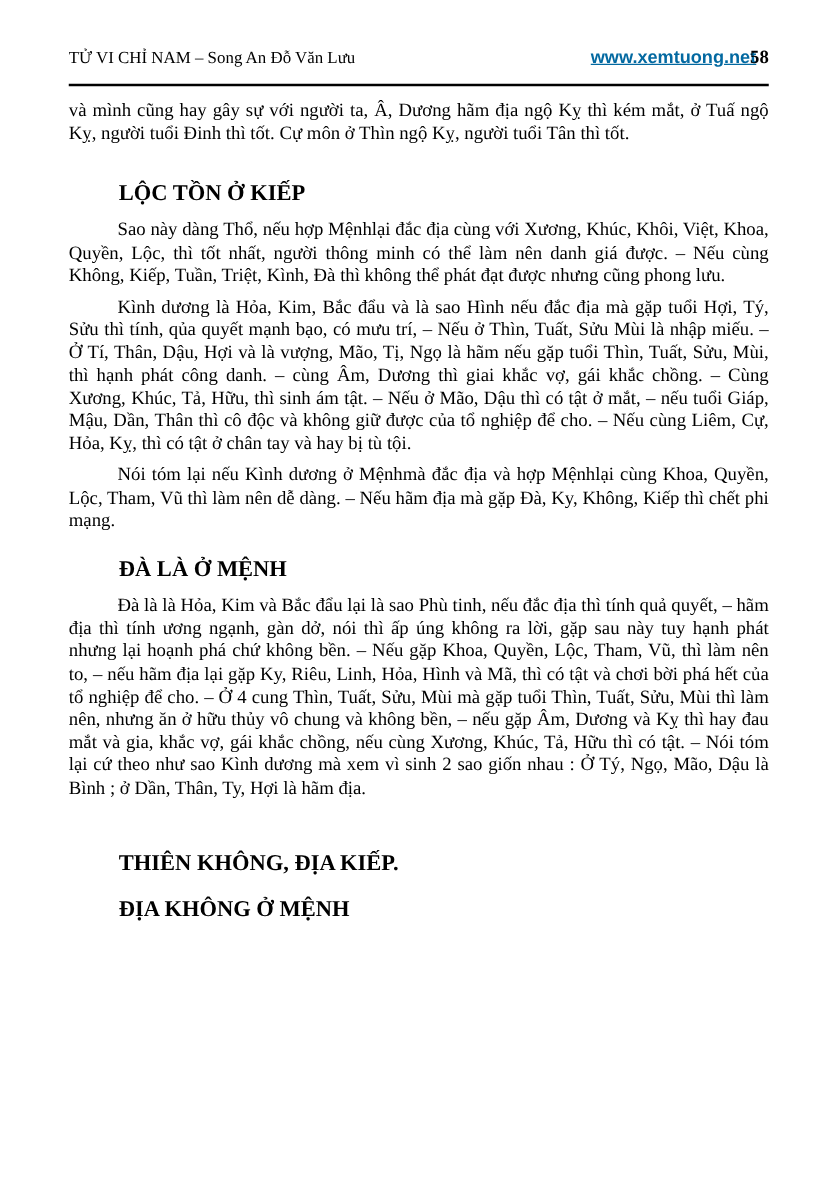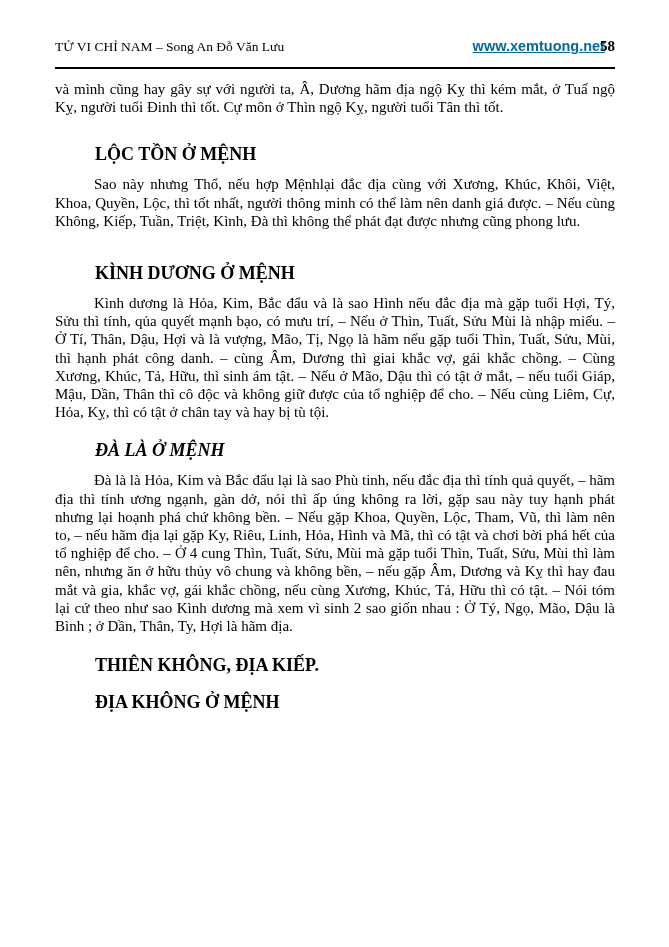--- a/index.html
+++ b/index.html
@@ -65,22 +65,22 @@
   h2.heading {
     font-size: 18px;
     line-height: 24px;
     font-weight: bold;
     margin: 0 0 9px 40px;
     font-family: "Liberation Serif", serif;
   }
   section { margin: 0; }
   section:nth-of-type(1) h2.heading { margin-top: 26px; }
   section:nth-of-type(2) h2.heading { margin-top: 31px; }
-  section:nth-of-type(3) h2.heading { margin-top: 17px; font-style: italic; }
-  section:nth-of-type(4) h2.heading:first-child { margin-top: 18px; }
+  section:nth-of-type(3) h2.heading { margin-top: 17px; }
+  section:nth-of-type(4) h2.heading:first-child { margin-top: 38px; }
   section:nth-of-type(4) h2.heading + h2.heading { margin-top: 13px; margin-bottom: 8px; }
   b.bold-run { font-weight: normal; }
 </style>
 </head>
 <body>
 
 <div class="page">
 
   <div class="header-row">
     <span class="doc-title">TỬ VI CHỈ NAM – Song An Đỗ Văn Lưu</span>
@@ -89,26 +89,26 @@
       <span class="page-number">58</span>
     </span>
   </div>
 
   <hr class="rule">
 
   <p class="para intro">và mình cũng hay gây sự với người ta, Â, Dương hãm địa ngộ Kỵ thì kém mắt, ở Tuấ ngộ Kỵ, người tuổi Đinh thì tốt. Cự môn ở Thìn ngộ Kỵ, người tuổi Tân thì tốt.</p>
 
   <div>
       <section>
-        <h2 class="heading">LỘC TỒN Ở MỆNH</h2>
-        <p class="para"><span>Sao này nhưng Thổ, nếu hợp </span><b class="bold-run">Mệnh</b><span>lại đắc địa cùng với Xương, Khúc, Khôi, Việt, Khoa, Quyền, Lộc, thì tốt nhất, người thông minh có thể làm nên danh giá được. – Nếu cùng Không, Kiếp, Tuần, Triệt, Kình, Đà thì không thể phát đạt được nhưng cũng phong lưu.</span></p>
+        <h2 class="heading">LỘC TỒN Ở KIẾP</h2>
+        <p class="para"><span>Sao này dàng Thổ, nếu hợp </span><b class="bold-run">Mệnh</b><span>lại đắc địa cùng với Xương, Khúc, Khôi, Việt, Khoa, Quyền, Lộc, thì tốt nhất, người thông minh có thể làm nên danh giá được. – Nếu cùng Không, Kiếp, Tuần, Triệt, Kình, Đà thì không thể phát đạt được nhưng cũng phong lưu.</span></p>
       </section>
       <section>
-        <h2 class="heading">KÌNH DƯƠNG Ở MỆNH</h2>
         <p class="para"><span>Kình dương là Hỏa, Kim, Bắc đẩu và là sao Hình nếu đắc địa mà gặp tuổi Hợi, Tý, Sửu thì tính, qủa quyết mạnh bạo, có mưu trí, – Nếu ở Thìn, Tuất, Sửu Mùi là nhập miếu. – Ở Tí, Thân, Dậu, Hợi và là vượng, Mão, Tị, Ngọ là hãm nếu gặp tuổi Thìn, Tuất, Sửu, Mùi, thì hạnh phát công danh. – cùng Âm, Dương thì giai khắc vợ, gái khắc chồng. – Cùng Xương, Khúc, Tả, Hữu, thì sinh ám tật. – Nếu ở Mão, Dậu thì có tật ở mắt, – nếu tuổi Giáp, Mậu, Dần, Thân thì cô độc và không giữ được của tổ nghiệp để cho. – Nếu cùng Liêm, Cự, Hỏa, Kỵ, thì có tật ở chân tay và hay bị tù tội.</span></p>
+        <p class="para"><span>Nói tóm lại nếu Kình dương ở </span><b class="bold-run">Mệnh</b><span>mà đắc địa và hợp </span><b class="bold-run">Mệnh</b><span>lại cùng Khoa, Quyền, Lộc, Tham, Vũ thì làm nên dễ dàng. – Nếu hãm địa mà gặp Đà, Ky, Không, Kiếp thì chết phi mạng.</span></p>
       </section>
       <section>
         <h2 class="heading">ĐÀ LÀ Ở MỆNH</h2>
         <p class="para"><span>Đà là là Hỏa, Kim và Bắc đẩu lại là sao Phù tinh, nếu đắc địa thì tính quả quyết, – hãm địa thì tính ương ngạnh, gàn dở, nói thì ấp úng không ra lời, gặp sau này tuy hạnh phát nhưng lại hoạnh phá chứ không bền. – Nếu gặp Khoa, Quyền, Lộc, Tham, Vũ, thì làm nên to, – nếu hãm địa lại gặp Ky, Riêu, Linh, Hỏa, Hình và Mã, thì có tật và chơi bời phá hết của tổ nghiệp để cho. – Ở 4 cung Thìn, Tuất, Sửu, Mùi mà gặp tuổi Thìn, Tuất, Sửu, Mùi thì làm nên, nhưng ăn ở hữu thủy vô chung và không bền, – nếu gặp Âm, Dương và Kỵ thì hay đau mắt và gia, khắc vợ, gái khắc chồng, nếu cùng Xương, Khúc, Tả, Hữu thì có tật. – Nói tóm lại cứ theo như sao Kình dương mà xem vì sinh 2 sao giốn nhau : Ở Tý, Ngọ, Mão, Dậu là Bình ; ở Dần, Thân, Ty, Hợi là hãm địa.</span></p>
       </section>
       <section>
         <h2 class="heading">THIÊN KHÔNG, ĐỊA KIẾP.</h2>
         <h2 class="heading">ĐỊA KHÔNG Ở MỆNH</h2>
       </section>
     </div>

